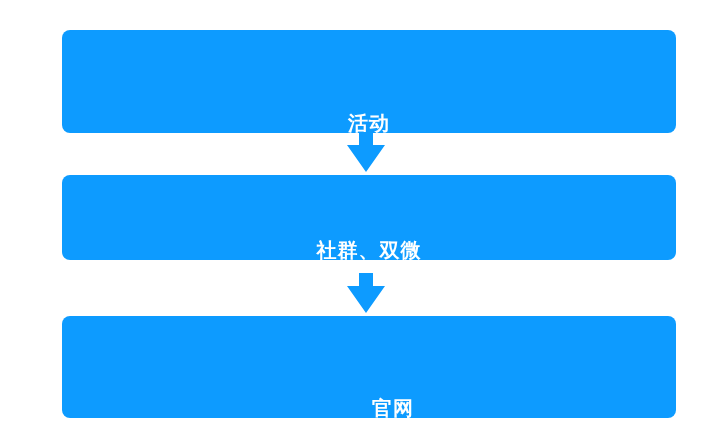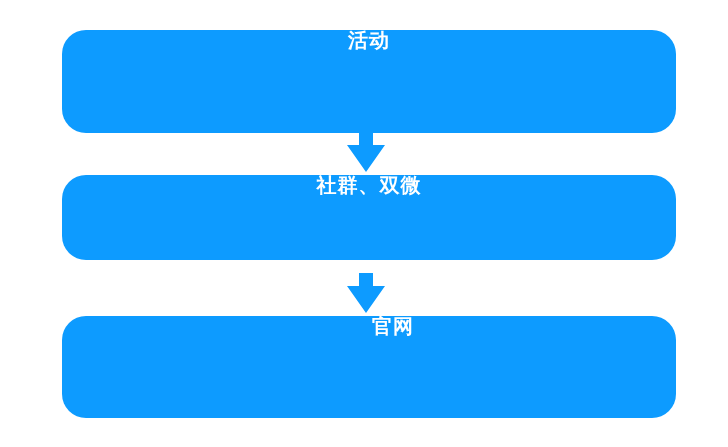--- a/index.html
+++ b/index.html
@@ -23,23 +23,23 @@
     left: 0;
     top: 0;
     width: 728px;
     height: 447px;
   }
   .flow-node {
     position: absolute;
     left: 62px;
     width: 614px;
     background: #0D9BFF;
-    border-radius: 24px;
+    border-radius: 8px;
     display: flex;
-    align-items: flex-start;
+    align-items: flex-end;
     justify-content: center;
     box-sizing: border-box;
   }
   .flow-node.n0 { top: 30px;  height: 103px; }
   .flow-node.n1 { top: 175px; height: 85px;  }
   .flow-node.n2 { top: 316px; height: 102px; padding-left: 48px; }
 
   .node-label {
     color: #ffffff;
     font-size: 20px;

